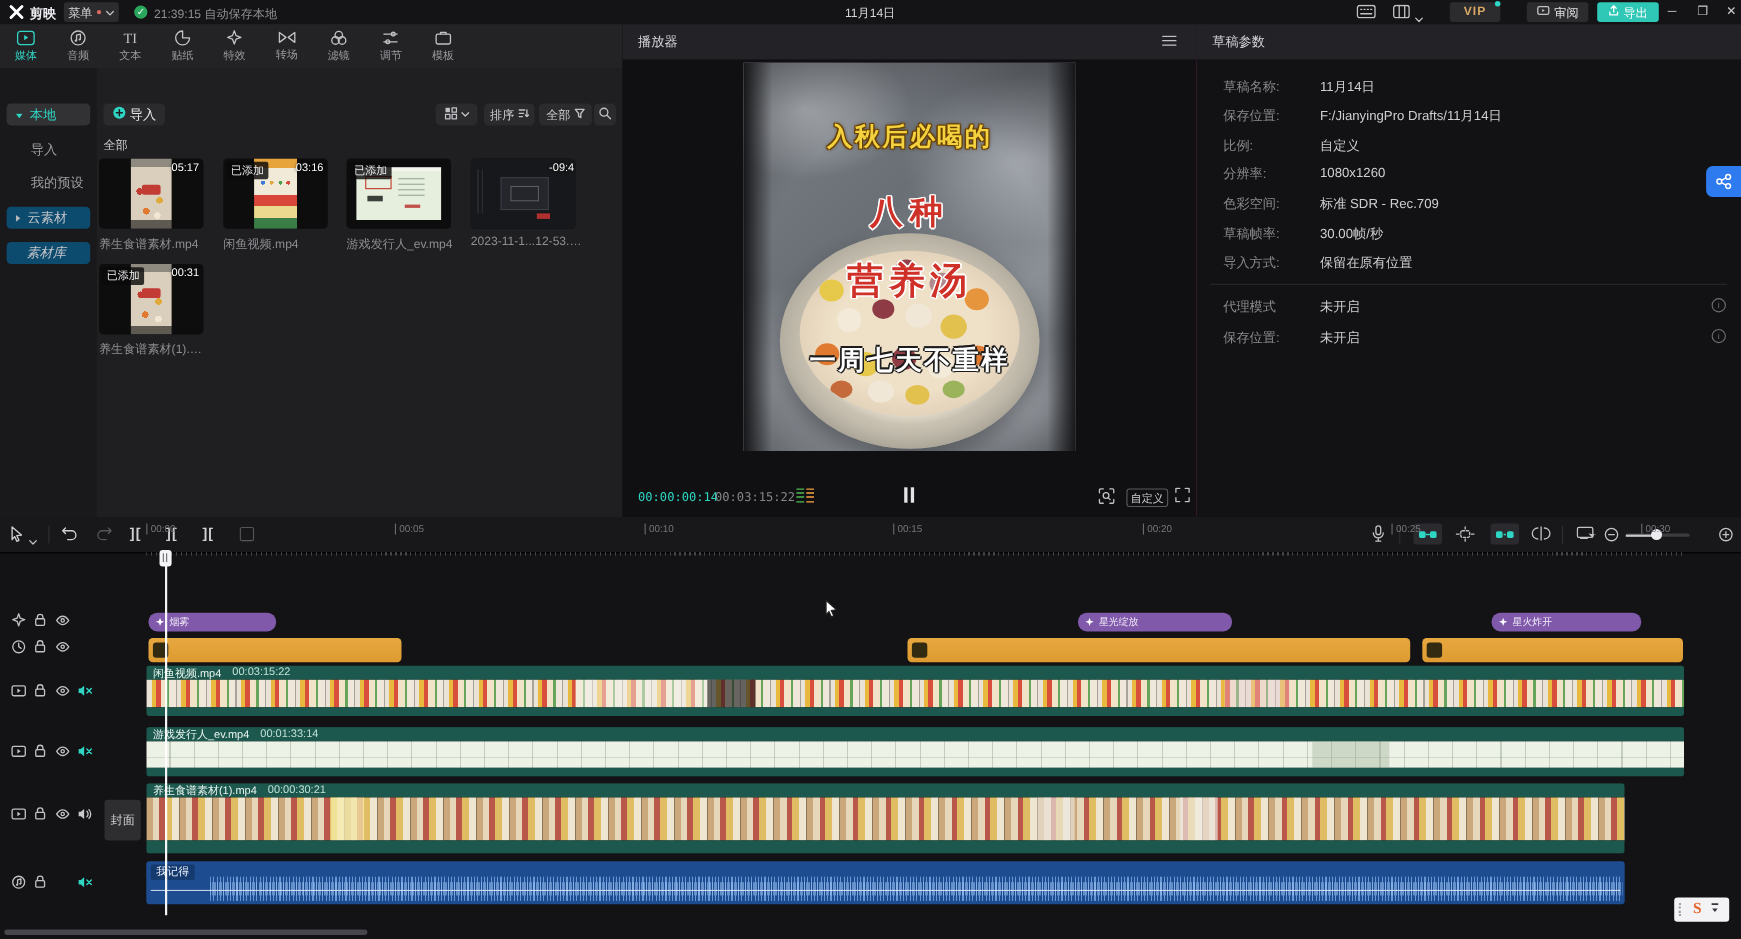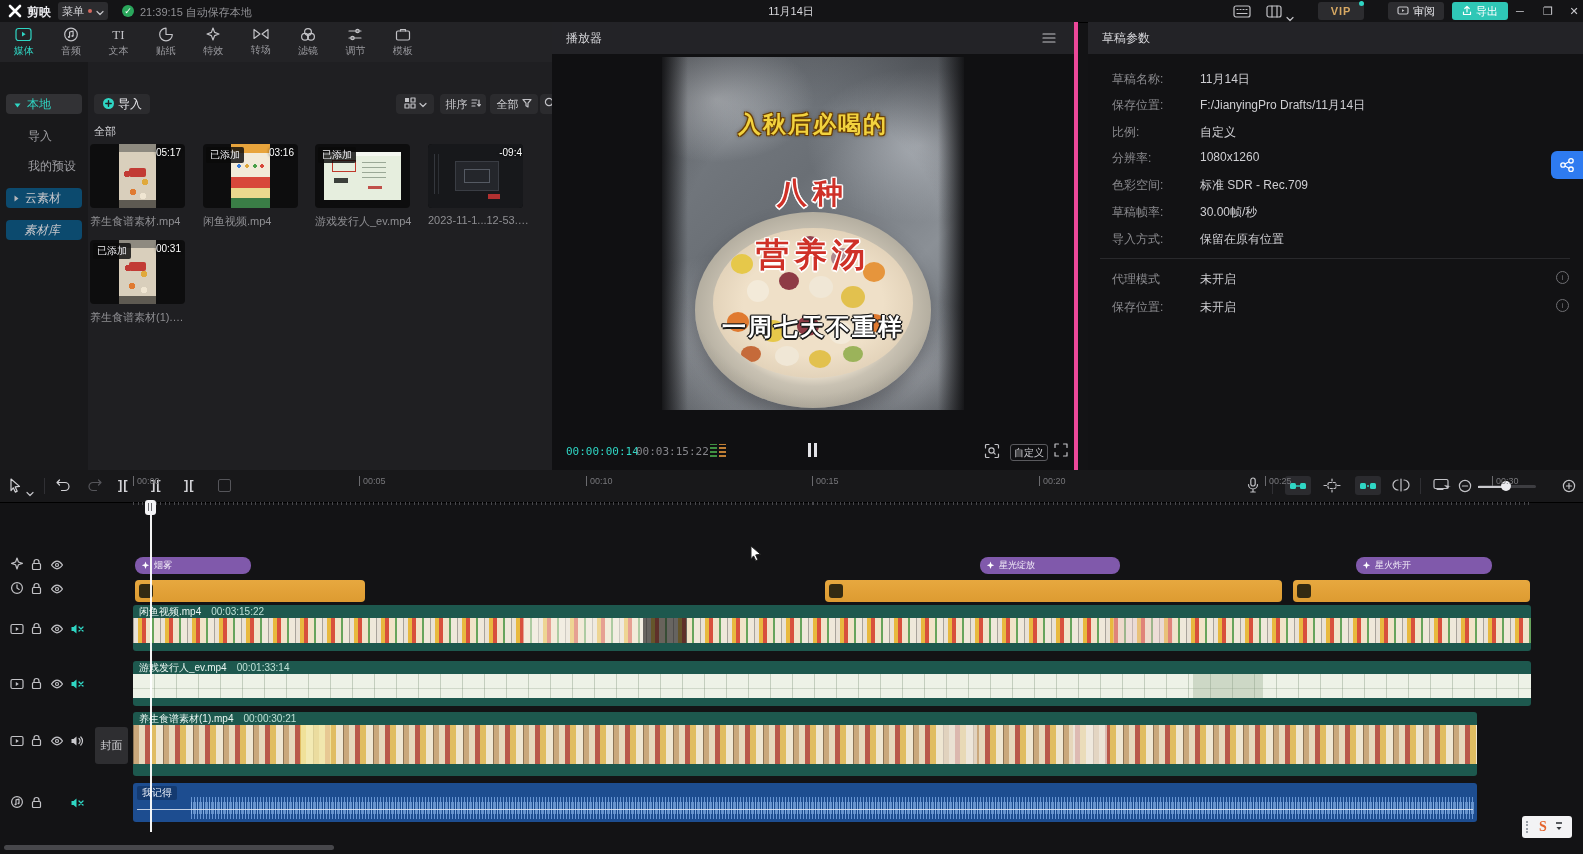--- a/index.html
+++ b/index.html
@@ -25,21 +25,21 @@
   #side{left:0;top:40px;width:88px;height:408px;background:#19191b;}
   .side-pill{left:6px;width:76px;height:20px;border-radius:4px;background:#0c4a6e;display:flex;align-items:center;font-size:12px;color:#c6c6ca;}
   .side-plain{left:28px;font-size:12px;color:#9e9ea3;}
   #content{left:88px;top:40px;width:478px;height:408px;background:#1f1f22;}
   .toolbtn{height:20px;background:#2b2b2e;border-radius:4px;display:flex;align-items:center;justify-content:center;gap:3px;font-size:11px;color:#cfcfd3;}
   .card{width:95px;height:64px;background:#0d0d0e;border-radius:4px;overflow:hidden;}
   .dur{position:absolute;top:3px;right:4px;font-size:10px;color:#fff;text-shadow:0 0 3px #000;}
   .badge{position:absolute;top:3px;left:3px;background:rgba(10,10,10,.82);color:#ececf0;font-size:10px;padding:1px 4px;border-radius:2px;}
   .fname{font-size:11px;color:#8e8e92;white-space:nowrap;overflow:hidden;text-overflow:ellipsis;width:98px;}
   
-  #player{left:552px;top:22px;width:522px;height:448px;background:#101012;border-right:4px solid #ec4899;}
+  #player{left:566px;top:22px;width:522px;height:448px;background:#101012;border-right:4px solid #ec4899;}
   #player-head{left:0;top:0;width:522px;height:32px;background:#232327;display:flex;align-items:center;}
   #video{left:110px;top:35px;width:302px;height:353px;background:
      radial-gradient(140px 90px at 18% 12%,rgba(225,228,232,.55),rgba(120,125,130,0) 70%),
      radial-gradient(160px 110px at 85% 25%,rgba(210,214,220,.5),rgba(120,125,130,0) 70%),
      radial-gradient(170px 120px at 20% 80%,rgba(200,203,208,.45),rgba(120,125,130,0) 70%),
      radial-gradient(150px 100px at 80% 88%,rgba(215,218,224,.5),rgba(120,125,130,0) 70%),
      linear-gradient(135deg,#7b8086 0%,#6a6f75 40%,#8b9096 70%,#666b71 100%);overflow:hidden;}
   .vign{position:absolute;inset:0;background:
      linear-gradient(90deg,rgba(15,15,17,.9) 0,rgba(15,15,17,0) 26px,rgba(15,15,17,0) 276px,rgba(15,15,17,.9) 302px),
      radial-gradient(240px 260px at 50% 55%,rgba(0,0,0,0) 55%,rgba(25,25,28,.45) 100%);}

